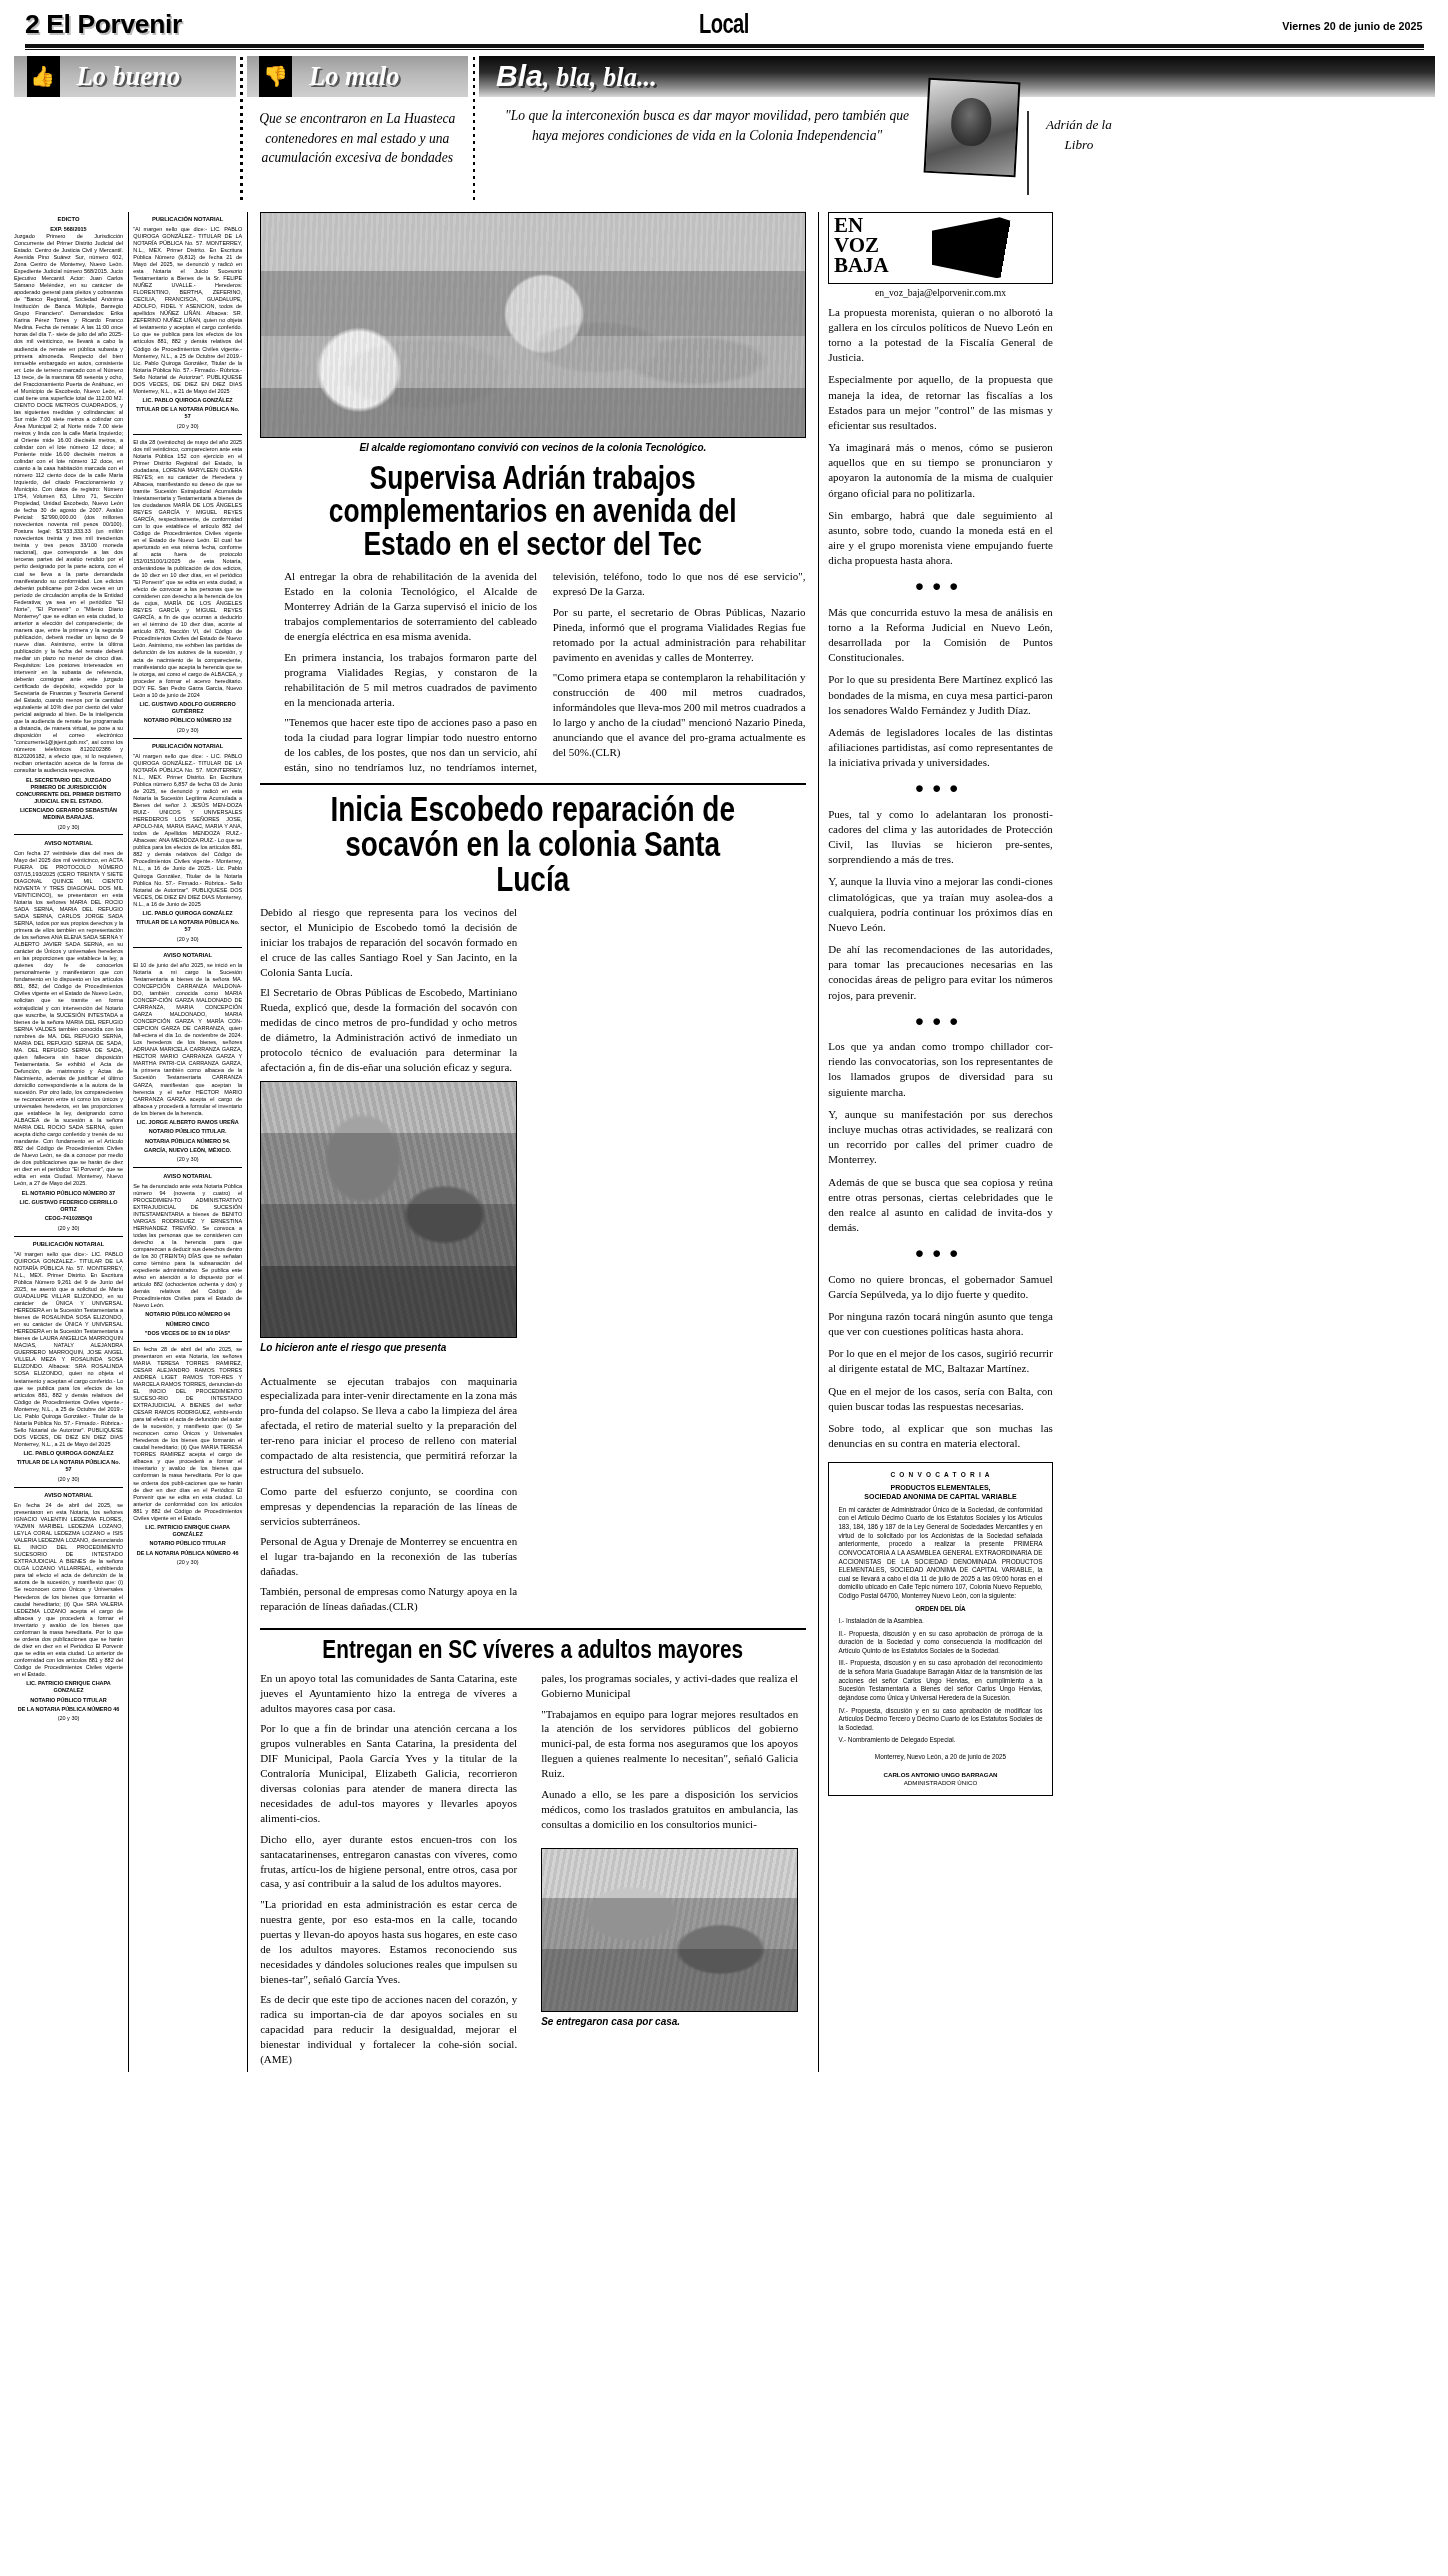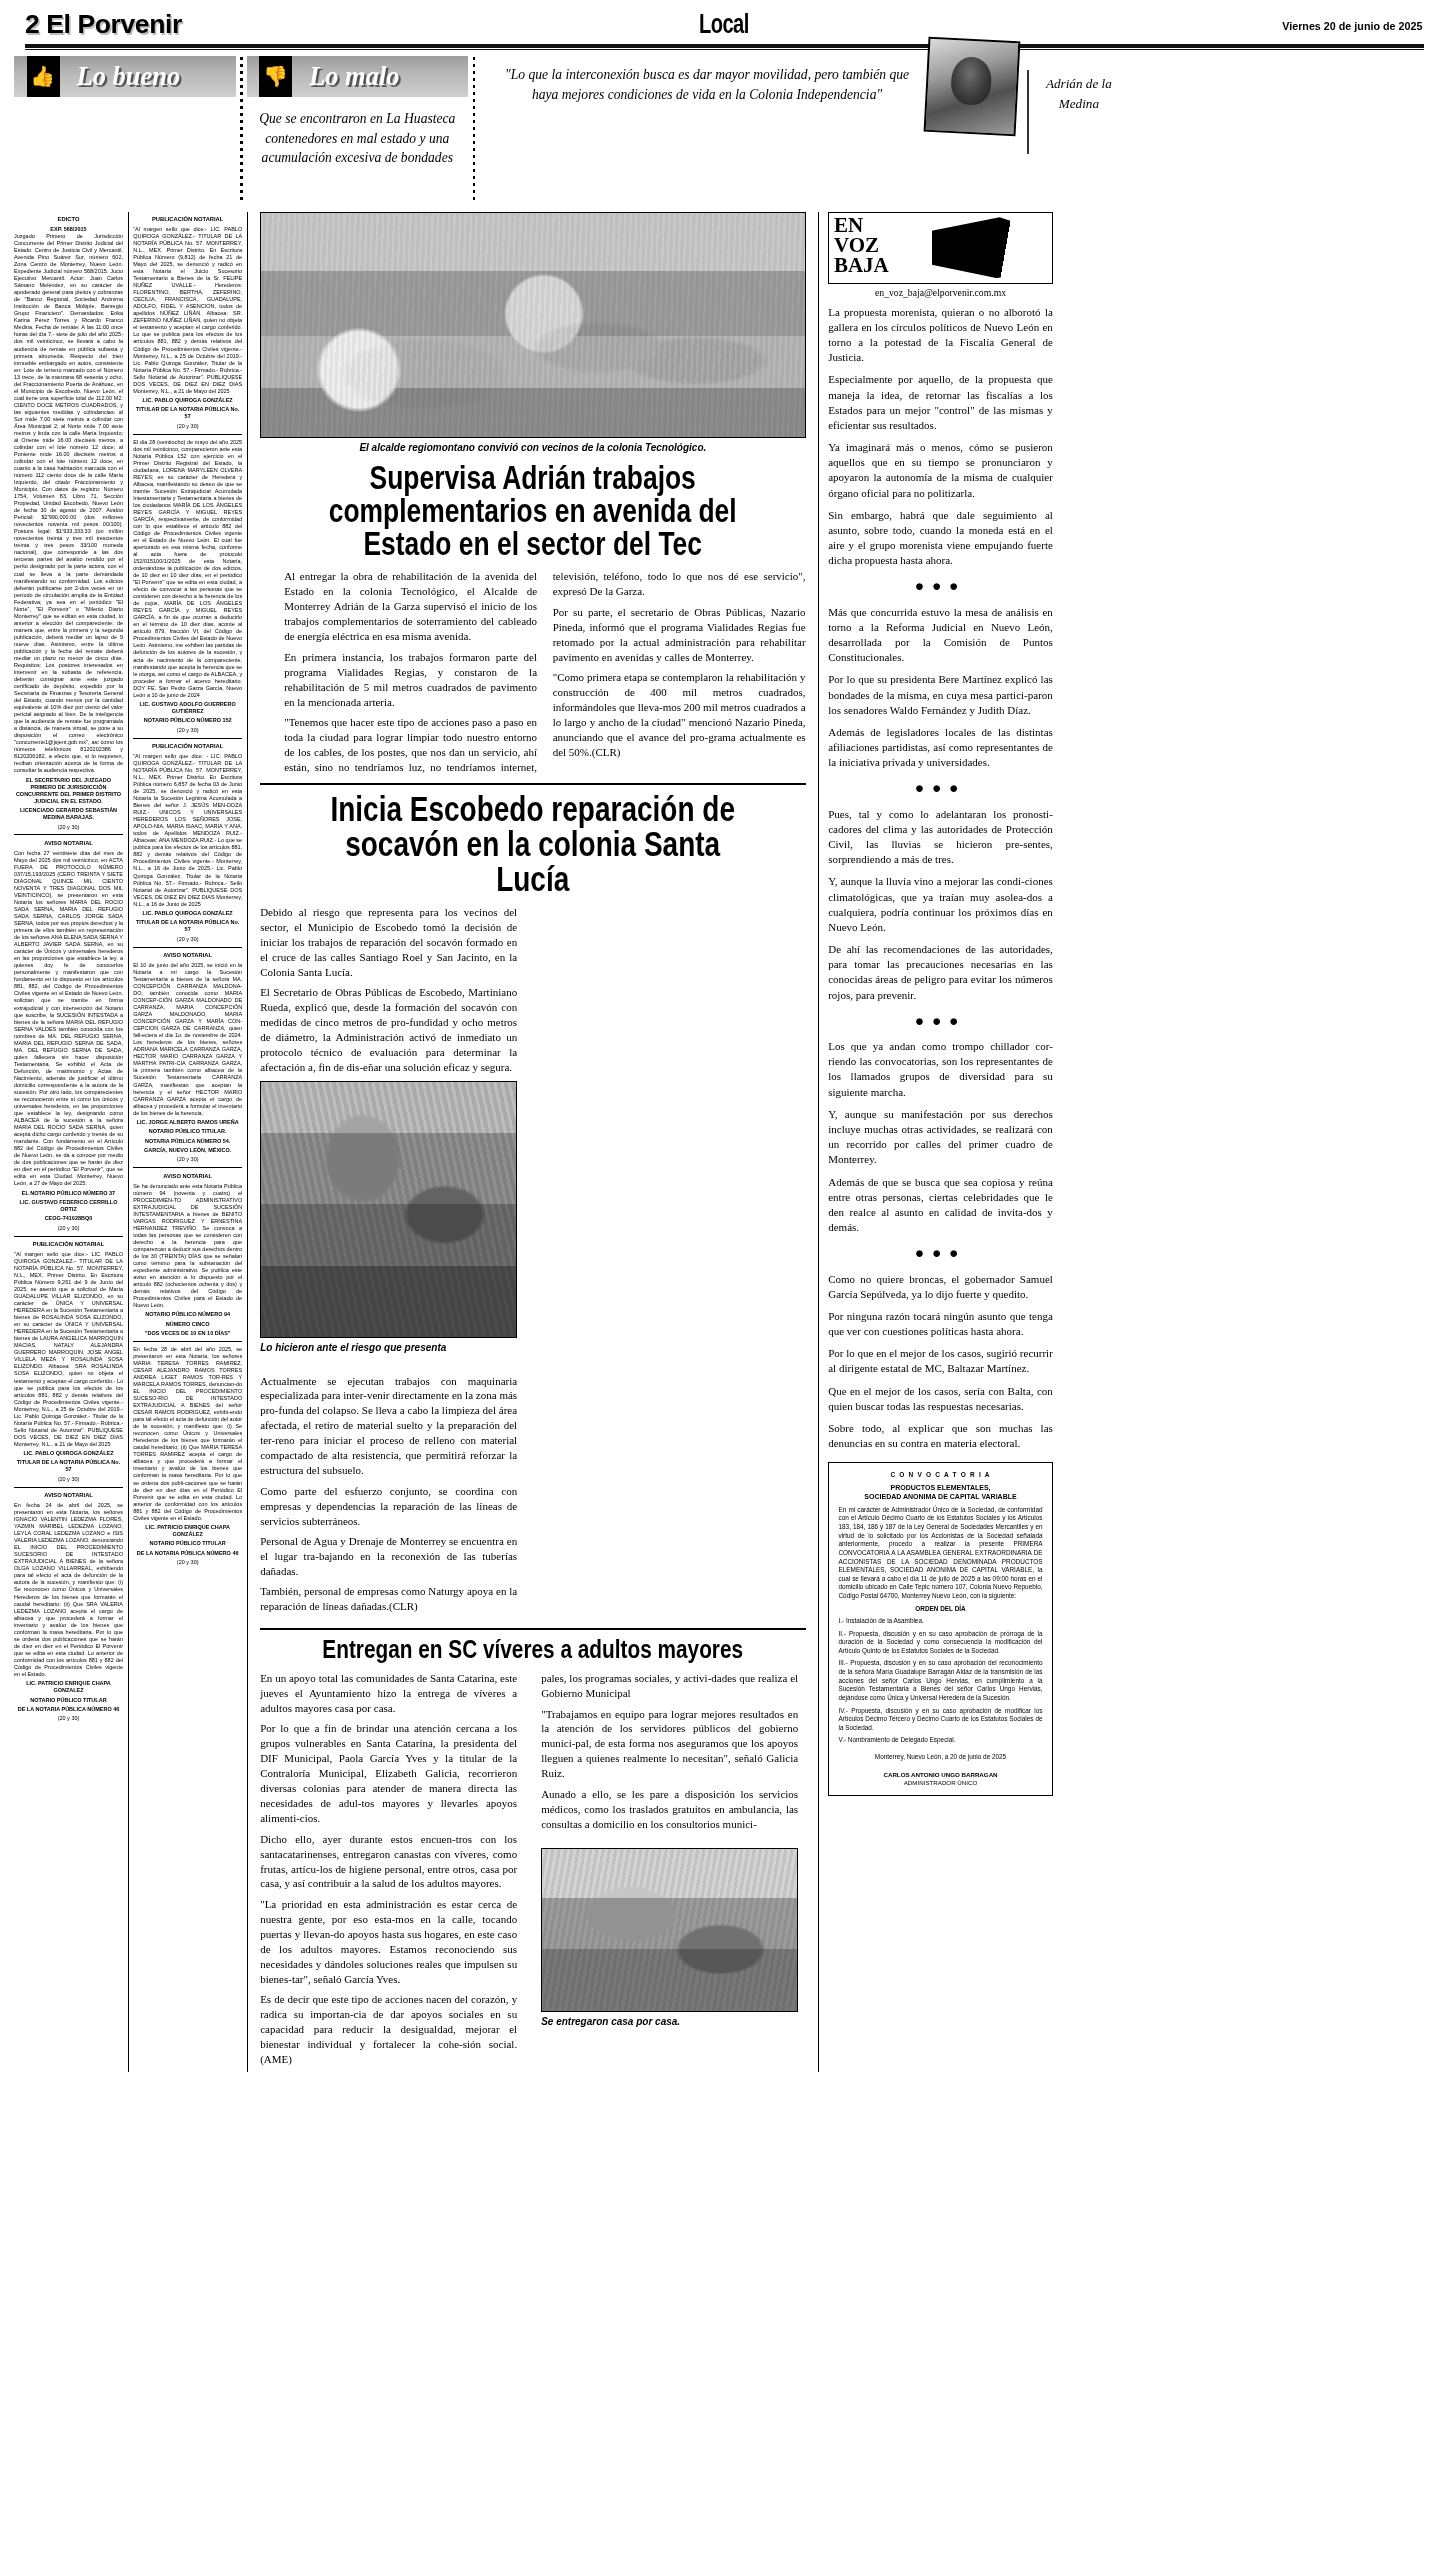--- a/index.html
+++ b/index.html
@@ -241,25 +241,30 @@
       <div class="band">
         <div class="thumbbox">👎</div>
         <div class="bandtitle">Lo malo</div>
       </div>
       <div class="bandbody">Que se encontraron en La Huasteca contenedores en mal estado y una acumulación excesiva de bondades</div>
     </div>
 
     <div class="dotsep"></div>
 
     <div class="tscol bla">
+      <div class="band dark">
+        <div class="bla-title">
+          <span>Bla</span><span class="rest">, bla, bla...</span>
+        </div>
+      </div>
       <div class="bla-inner">
         <div class="bla-quote">"Lo que la interconexión busca es dar mayor movilidad, pero también que haya mejores condiciones de vida en la Colonia Independencia"</div>
         <div class="bla-photo"></div>
         <div class="bla-vrule"></div>
-        <div class="bla-name">Adrián de la Medina</div>
+        <div class="bla-name">Adrián de la Libro</div>
       </div>
     </div>
   </div>
 
   <div class="grid">
 
     <div class="col c1 legal">
       <div class="hd">EDICTO</div>
       <div class="ctr b">EXP. 568/2015</div>
       <p>Juzgado Primero de Jurisdicción Concurrente del Primer Distrito Judicial del Estado. Centro de Justicia Civil y Mercantil. Avenida Pino Suárez Sur, número 602, Zona Centro de Monterrey, Nuevo León. Expediente Judicial número 568/2015. Jucio Ejecutivo Mercantil. Actor: Juan Carlos Sámano Meléndez, en su carácter de apoderado general para pleitos y cobranzas de "Banco Regional, Sociedad Anónima Institución de Banca Múltiple, Banregio Grupo Financiero". Demandados: Erika Karina Pérez Torres y Ricardo Franco Medina. Fecha de remate: A las 11:00 once horas del día 7.- siete de julio del año 2025- dos mil veinticinco, se llevará a cabo la audiencia de remate en pública subasta y primera almoneda. Respecto del bien inmueble embargado en autos, consistente en: Lote de terreno marcado con el Número 13 trece, de la manzana 68 sesenta y ocho, del Fraccionamiento Puerta de Anáhuac, en el Municipio de Escobedo, Nuevo León, el cual tiene una superficie total de 112.00 M2. CIENTO DOCE METROS CUADRADOS, y las siguientes medidas y colindancias: al Sur mide 7.00 siete metros a colindar con Área Municipal 2; al Norte mide 7.00 siete metros y linda con la calle María Izquierdo; al Oriente mide 16.00 dieciséis metros, a colindar con el lote número 12 doce; al Poniente mide 16.00 dieciséis metros a colindar con el lote número 12 doce, en cuanto a la casa habitación marcada con el número 112 ciento doce de la calle María Izquierdo, del citado Fraccionamiento y Municipio. Con datos de registro: Número 1754, Volumen 83, Libro 71, Sección Propiedad, Unidad Escobedo, Nuevo León de fecha 30 de agosto de 2007. Avalúo Pericial: $2'990,000.00 (dos millones novecientos noventa mil pesos 00/100). Postura legal: $1'933,333.33 (un millón novecientos treinta y tres mil trescientos treinta y tres pesos 33/100 moneda nacional), que corresponde a las dos terceras partes del avalúo rendido por el perito designado por la parte actora, con el cual se lleva a la parte demandada manifestando su conformidad. Los edictos deberán publicarse por 2-dos veces en un período de circulación amplia de la Entidad Federativa; ya sea en el periódico "El Norte", "El Porvenir" o "Milenio Diario Monterrey" que se editan en esta ciudad, lo anterior a elección del compareciente; de manera que, entre la primera y la segunda publicación, deberá mediar un lapso de 9 nueve días. Asimismo, entre la última publicación y la fecha del remate deberá mediar un plazo no menor de cinco días. Requisitos: Los postores interesados en intervenir en la subasta de referencia, deberán consignar ante este juzgado certificado de depósito, expedido por la Secretaría de Finanzas y Tesorería General del Estado, cuando menos por la cantidad equivalente al 10% diez por ciento del valor pericial asignado al bien. De la inteligencia que la audiencia de remate fue programada a distancia, de manera virtual, se pone a su disposición el correo electrónico "concurrente1@jsjent.gob.mx", así como los números telefónicos 8120202386 y 8120206182, a efecto que, si lo requieren, reciban orientación acerca de la forma de consultar la audiencia respectiva.</p>

